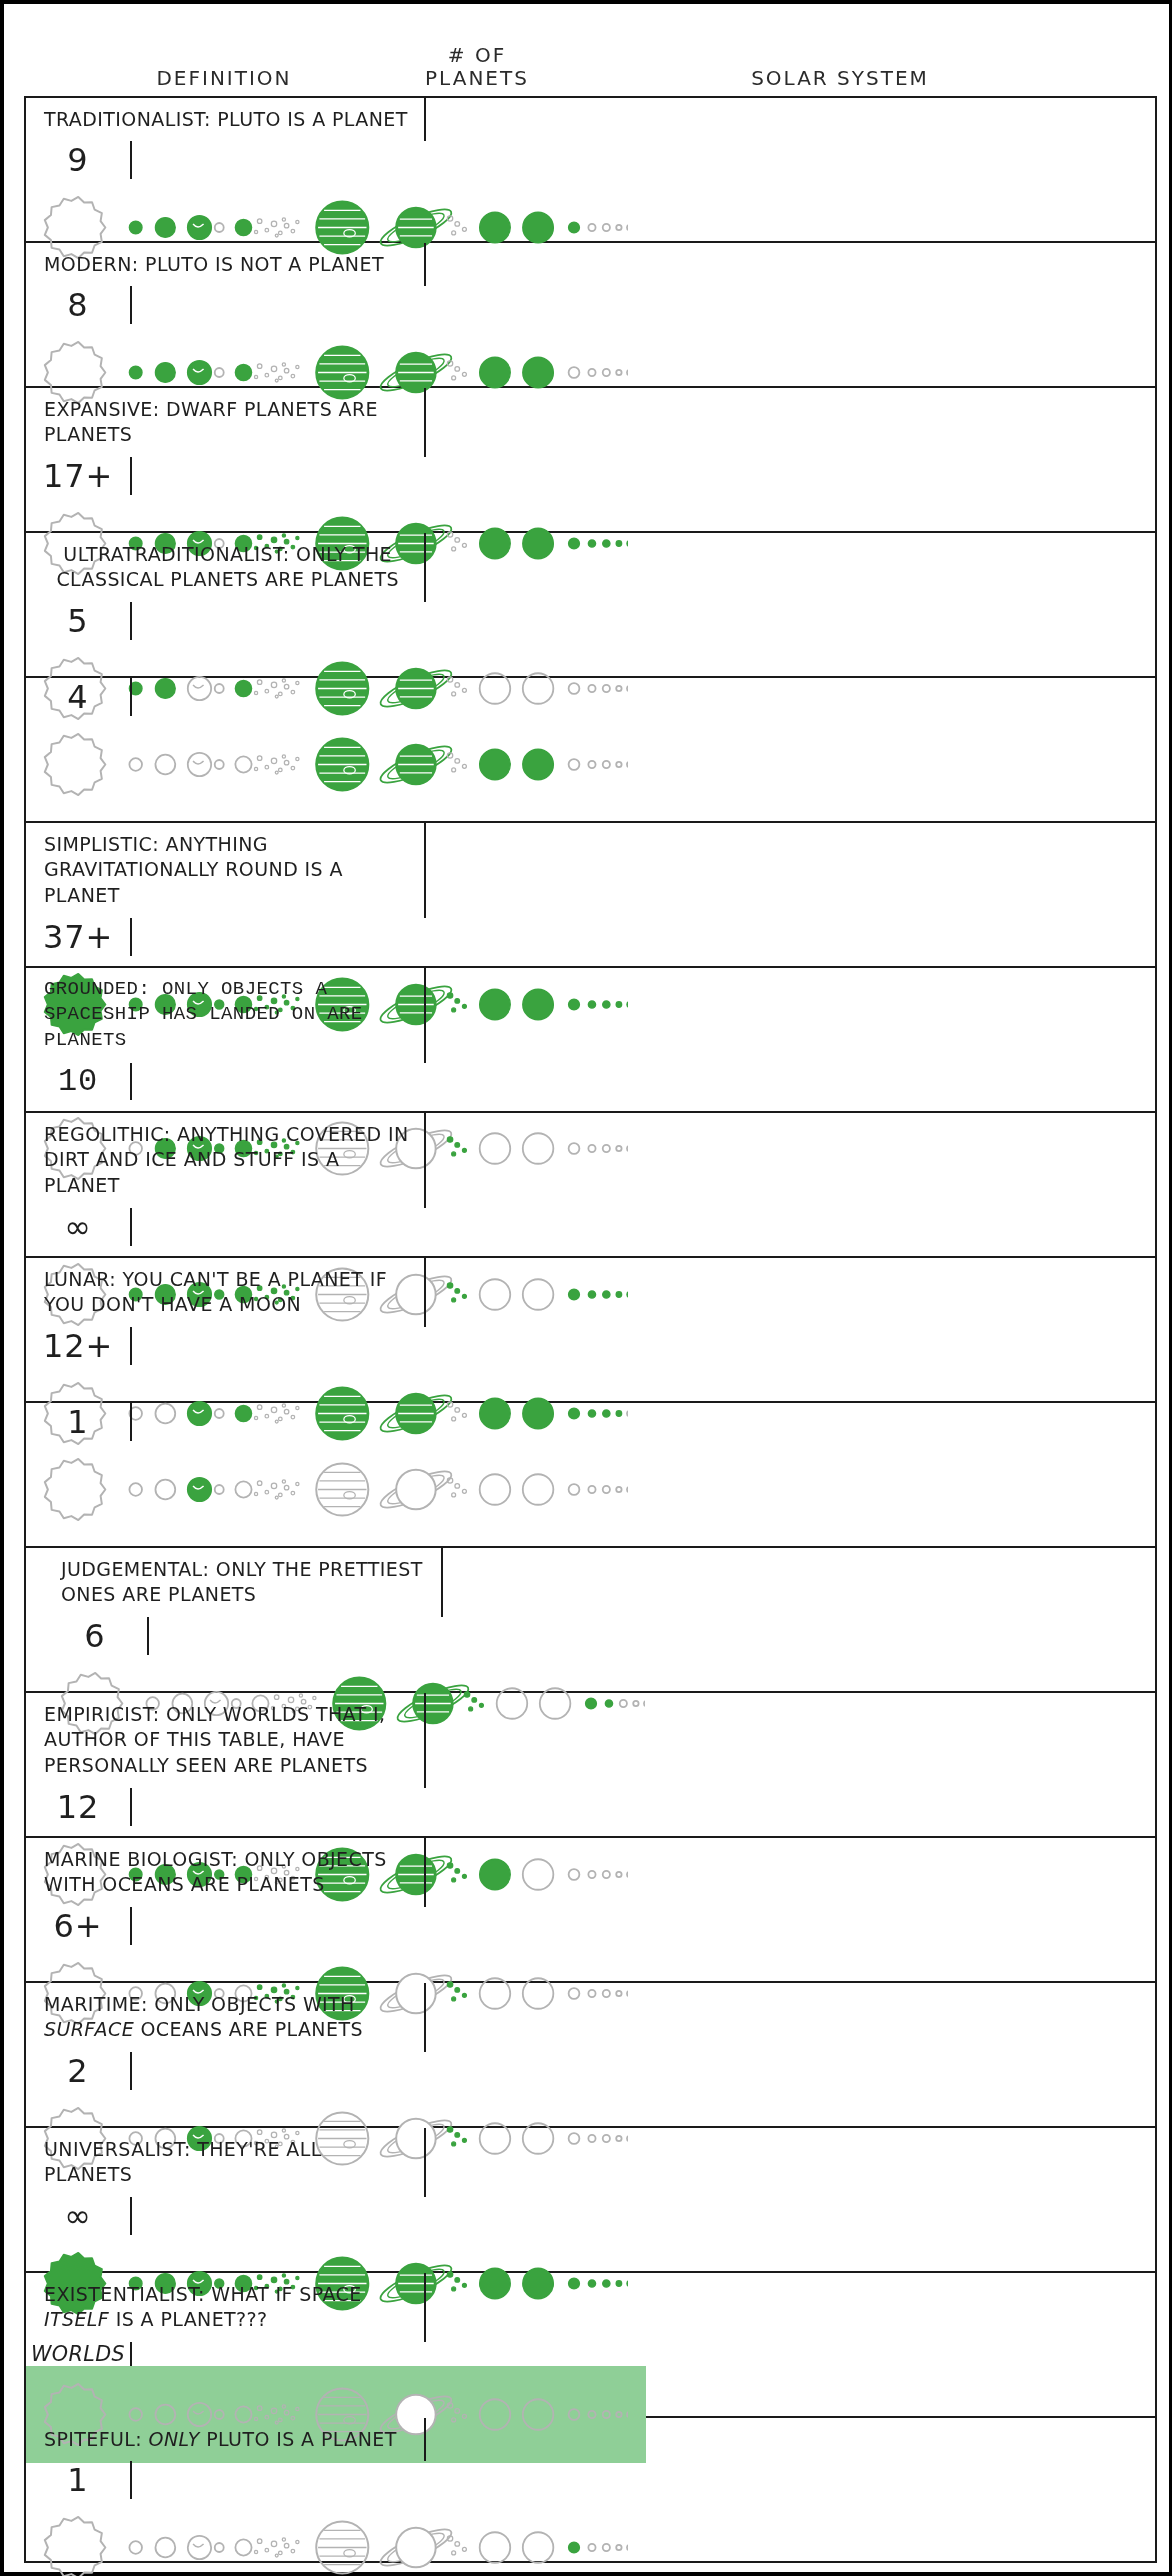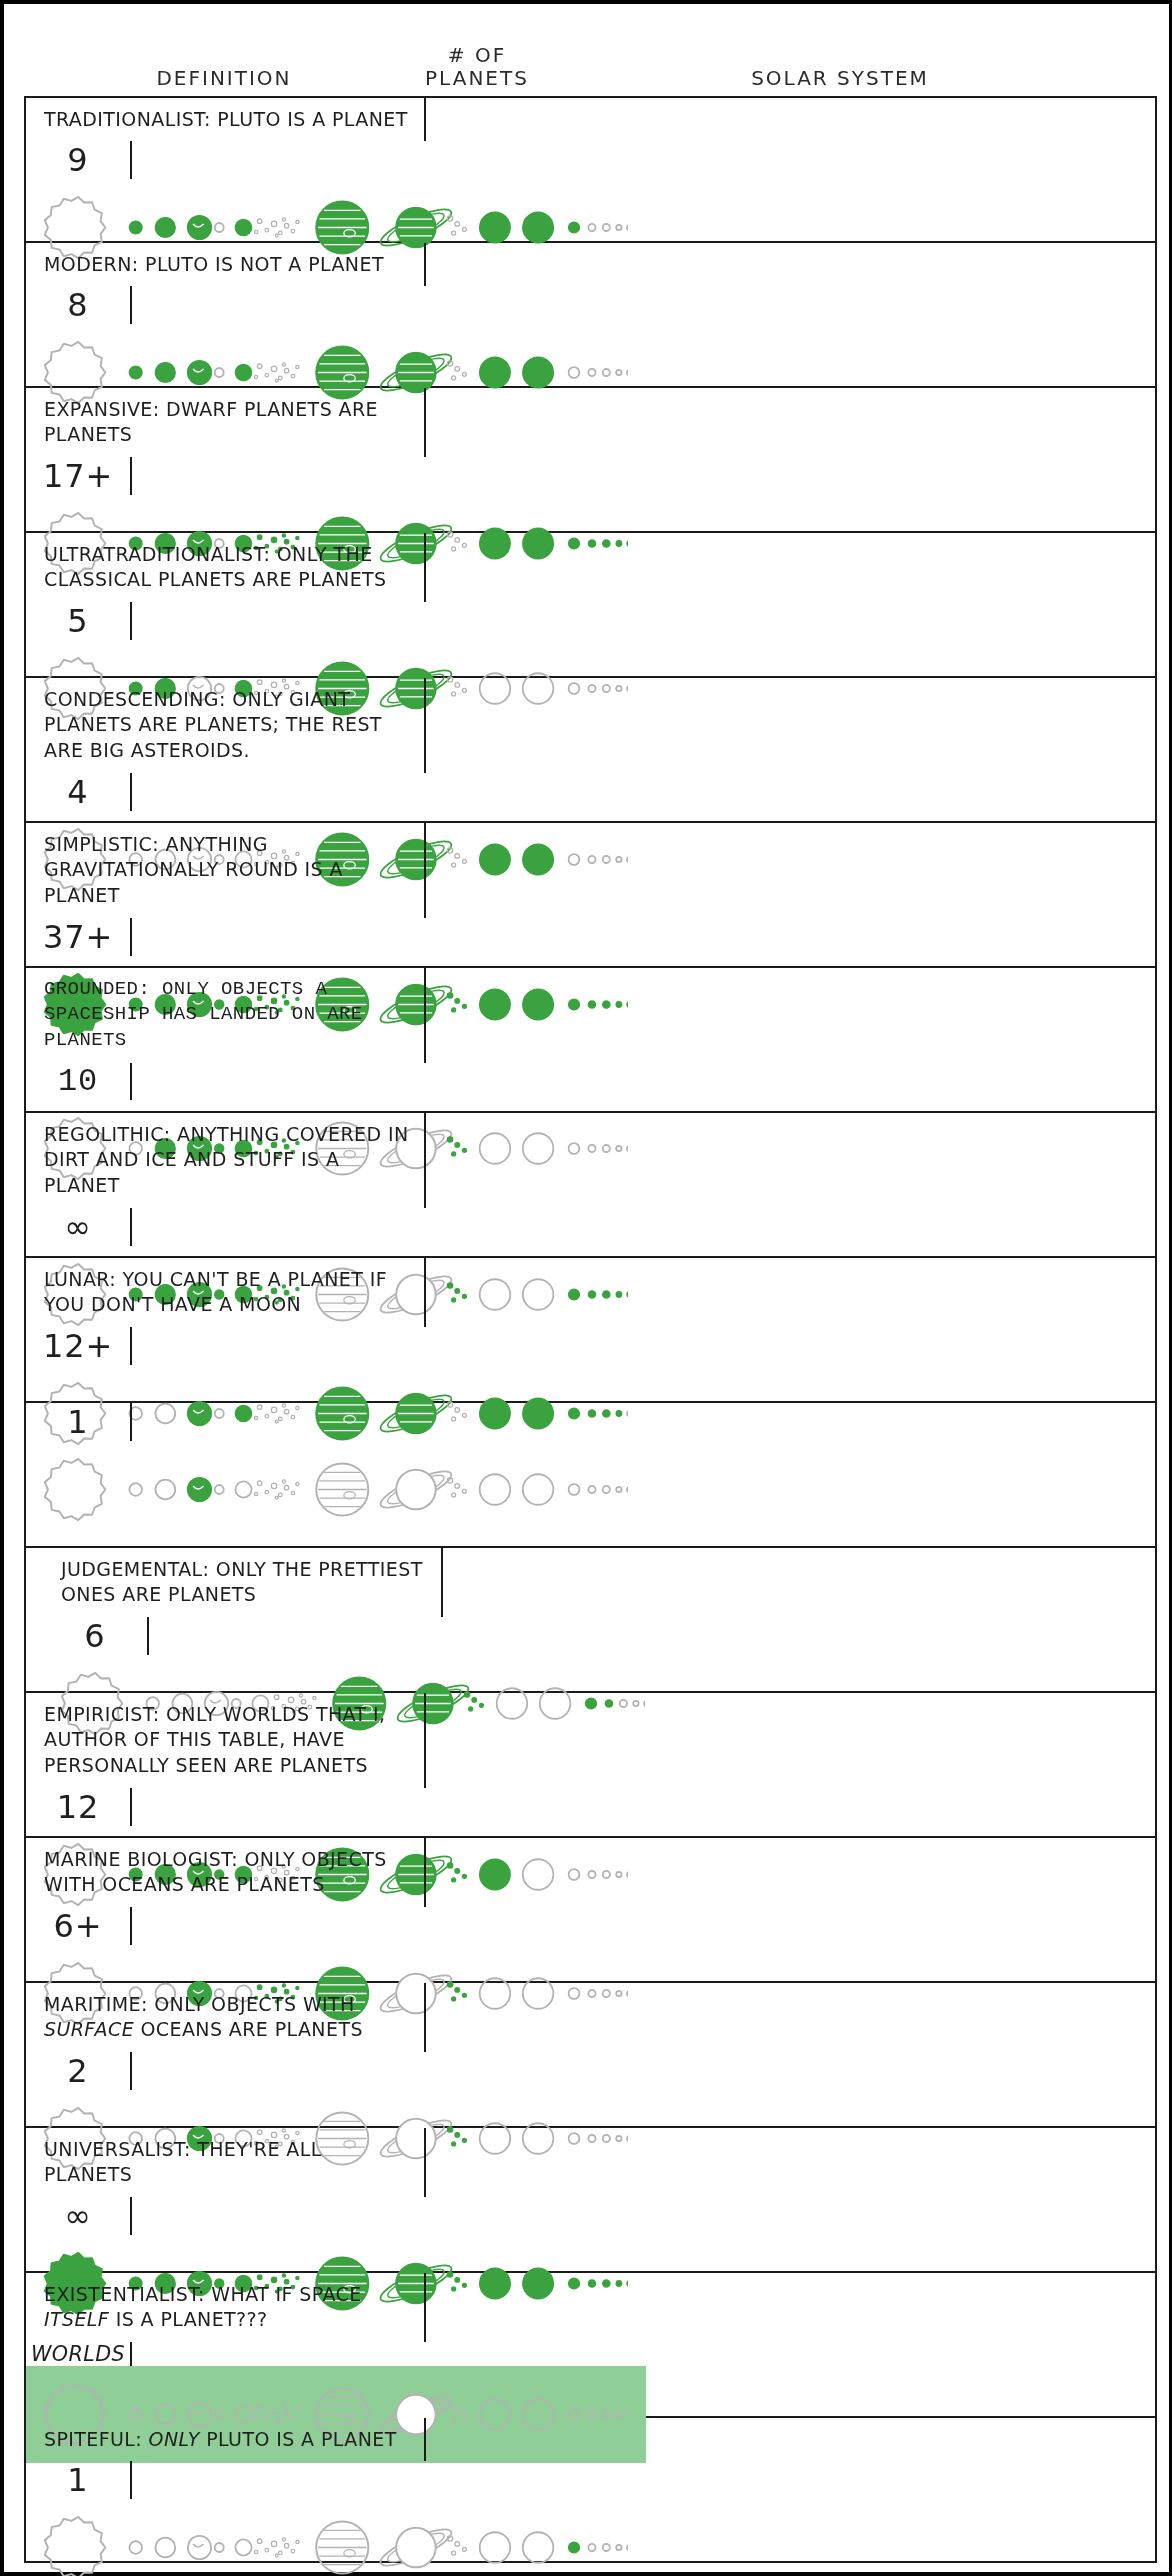--- a/index.html
+++ b/index.html
@@ -293,21 +293,21 @@
                 <circle cx="560" cy="54" r="17" fill="#3aa33f" stroke="#3aa33f" stroke-width="1.6"></circle>
                 <circle cx="600" cy="54" r="6" fill="#3aa33f" stroke="#3aa33f" stroke-width="1.6"></circle>
                 <circle cx="620" cy="54" r="4" fill="#3aa33f" stroke="#3aa33f" stroke-width="1.6"></circle>
                 <circle cx="636" cy="54" r="4" fill="#3aa33f" stroke="#3aa33f" stroke-width="1.6"></circle>
                 <circle cx="650" cy="54" r="3" fill="#3aa33f" stroke="#3aa33f" stroke-width="1.6"></circle>
                 <circle cx="662" cy="54" r="3" fill="#3aa33f" stroke="#3aa33f" stroke-width="1.6"></circle>
               </svg>
             </div>
           </div>
         </div>
-        <div class="row" style="height: 145px; min-height: 145px;">
+        <div class="row" style="height: 145px; min-height: 145px; text-align: center;">
           <div class="cell cell-def">
             <div class="def-text">ULTRATRADITIONALIST: ONLY THE CLASSICAL PLANETS ARE PLANETS</div>
           </div>
           <div class="cell cell-count">5</div>
           <div class="cell cell-system">
             <div class="system">
               <svg width="593" height="97" viewBox="0 0 660 108" xmlns="http://www.w3.org/2000/svg">
                 <path d="M 78.2 54.0 L 72.9 61.1 L 74.3 69.9 L 66.3 73.8 L 63.4 82.1 L 54.6 81.9 L 48.1 88.0 L 40.4 83.6 L 31.9 86.0 L 27.1 78.5 L 18.4 76.7 L 17.6 67.8 L 10.8 62.2 L 14.2 54.0 L 10.8 45.8 L 17.6 40.2 L 18.4 31.3 L 27.1 29.5 L 31.9 22.0 L 40.4 24.4 L 48.1 20.0 L 54.6 26.1 L 63.4 25.9 L 66.3 34.2 L 74.3 38.1 L 72.9 46.9 L 78.2 54.0 Z" fill="none" stroke="#b3b3b3" stroke-width="2.2" stroke-linejoin="round"></path>
                 <circle cx="112" cy="54" r="7" fill="#3aa33f" stroke="#3aa33f" stroke-width="1.6"></circle>
                 <circle cx="145" cy="54" r="11" fill="#3aa33f" stroke="#3aa33f" stroke-width="1.6"></circle>
@@ -349,23 +349,20 @@
                 <circle cx="600" cy="54" r="6" fill="none" stroke="#b3b3b3" stroke-width="2"></circle>
                 <circle cx="620" cy="54" r="4" fill="none" stroke="#b3b3b3" stroke-width="2"></circle>
                 <circle cx="636" cy="54" r="4" fill="none" stroke="#b3b3b3" stroke-width="2"></circle>
                 <circle cx="650" cy="54" r="3" fill="none" stroke="#b3b3b3" stroke-width="2"></circle>
                 <circle cx="662" cy="54" r="3" fill="none" stroke="#b3b3b3" stroke-width="2"></circle>
               </svg>
             </div>
           </div>
         </div>
         <div class="row" style="height: 145px; min-height: 145px;">
-          <div class="cell cell-def">
-            <div class="def-text">CONDESCENDING: ONLY GIANT PLANETS ARE PLANETS; THE REST ARE BIG ASTEROIDS.</div>
-          </div>
           <div class="cell cell-count">4</div>
           <div class="cell cell-system">
             <div class="system">
               <svg width="593" height="97" viewBox="0 0 660 108" xmlns="http://www.w3.org/2000/svg">
                 <path d="M 78.2 54.0 L 72.9 61.1 L 74.3 69.9 L 66.3 73.8 L 63.4 82.1 L 54.6 81.9 L 48.1 88.0 L 40.4 83.6 L 31.9 86.0 L 27.1 78.5 L 18.4 76.7 L 17.6 67.8 L 10.8 62.2 L 14.2 54.0 L 10.8 45.8 L 17.6 40.2 L 18.4 31.3 L 27.1 29.5 L 31.9 22.0 L 40.4 24.4 L 48.1 20.0 L 54.6 26.1 L 63.4 25.9 L 66.3 34.2 L 74.3 38.1 L 72.9 46.9 L 78.2 54.0 Z" fill="none" stroke="#b3b3b3" stroke-width="2.2" stroke-linejoin="round"></path>
                 <circle cx="112" cy="54" r="7" fill="none" stroke="#b3b3b3" stroke-width="2"></circle>
                 <circle cx="145" cy="54" r="11" fill="none" stroke="#b3b3b3" stroke-width="2"></circle>
                 <circle cx="183" cy="54" r="13" fill="none" stroke="#b3b3b3" stroke-width="2"></circle>
                 <path d="M 175.85 50.1 q 5.2 6.5 11.700000000000001 0" fill="none" stroke="#b3b3b3" stroke-width="1.6"></path>
                 <circle cx="205" cy="54" r="5" fill="none" stroke="#b3b3b3" stroke-width="2"></circle>

